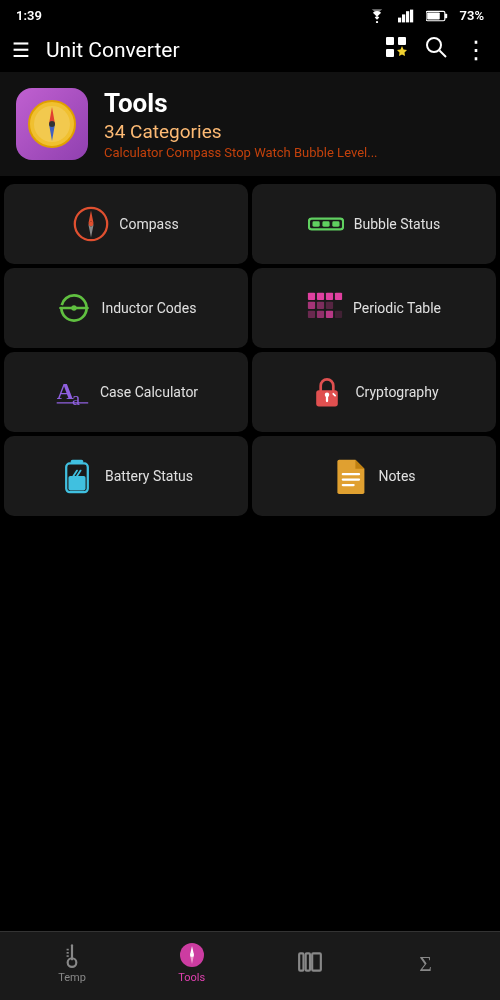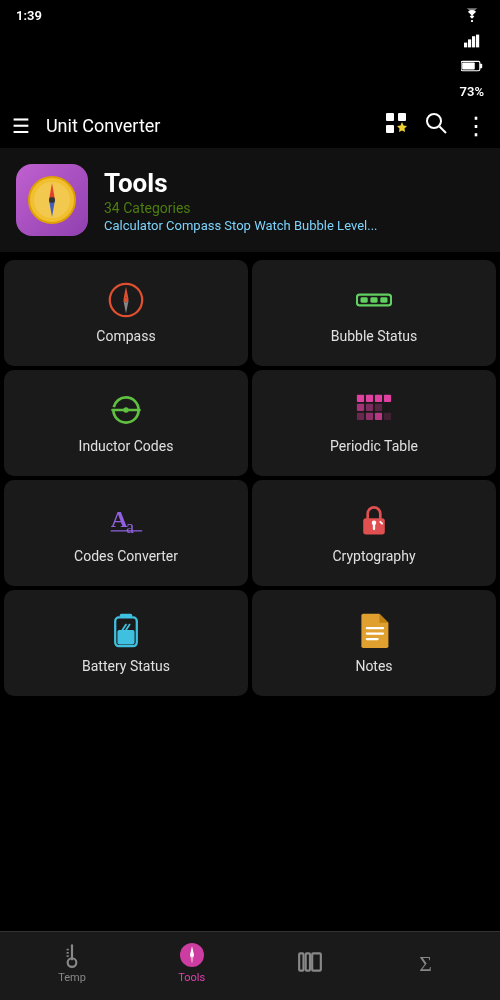--- a/index.html
+++ b/index.html
@@ -9,47 +9,46 @@
       font-family: 'Roboto', Arial, sans-serif;
       width: 500px;
       min-height: 1000px;
       overflow-x: hidden;
     }
 
     
     .status-bar {
       display: flex;
       justify-content: space-between;
-      align-items: flex-start;
+      align-items: center;
       padding: 8px 16px 4px;
       font-size: 13px;
       font-weight: 600;
     }
     .status-right {
       display: flex;
       align-items: center;
       gap: 12px;
       font-size: 13px;
-      flex-direction: column;
     }
 
     
     .top-bar {
       display: flex;
       align-items: center;
       padding: 8px 12px;
       gap: 16px;
     }
     .top-bar .menu-icon {
       font-size: 20px;
       cursor: pointer;
     }
     .top-bar .title {
       flex: 1;
-      font-size: 18px;
+      font-size: 21px;
       font-weight: 400;
       color: #fff;
     }
     .top-bar .icons {
       display: flex;
       gap: 16px;
       align-items: center;
     }
     .top-bar .icons span {
       font-size: 22px;
@@ -76,43 +75,43 @@
       justify-content: center;
       font-size: 36px;
       flex-shrink: 0;
     }
     .header-info .tools-title {
       font-size: 26px;
       font-weight: 700;
       color: #fff;
     }
     .header-info .categories {
-      font-size: 14px;
-      color: #4d7c0f;
+      font-size: 19px;
+      color: #fdba74;
       margin: 2px 0;
     }
     .header-info .subtitle {
       font-size: 13px;
-      color: #7dd3fc;
+      color: #c2410c;
     }
 
     
     .grid {
       display: grid;
       grid-template-columns: 1fr 1fr;
       gap: 4px;
       padding: 4px;
       background: #000;
     }
 
     .grid-item {
       background: #1a1a1a;
       border-radius: 10px;
       display: flex;
-      flex-direction: column;
+      flex-direction: row;
       align-items: center;
       justify-content: center;
       padding: 22px 10px;
       cursor: pointer;
       gap: 10px;
     }
     .grid-item .item-label {
       font-size: 14px;
       color: #e0e0e0;
       text-align: center;
@@ -275,21 +274,21 @@
     </svg>
     <span class="item-label">Periodic Table</span>
   </div>
 
   <div class="grid-item">
     <svg class="icon-svg" viewBox="0 0 40 40">
       <text x="3" y="28" font-size="26" fill="#9060e0" font-family="serif" font-weight="bold">A</text>
       <text x="20" y="34" font-size="20" fill="#9060e0" font-family="serif">a</text>
       <line x1="3" y1="32" x2="38" y2="32" stroke="#9060e0" stroke-width="1.5"></line>
     </svg>
-    <span class="item-label">Codes Converter</span>
+    <span class="item-label">Case Calculator</span>
   </div>
 
 
   <div class="grid-item">
     <svg class="icon-svg" viewBox="0 0 40 40">
       <rect x="8" y="18" width="24" height="18" rx="3" fill="#e05050"></rect>
       <path d="M13 18 V13 A7 7 0 0 1 27 13 V18" fill="none" stroke="#e05050" stroke-width="3" stroke-linecap="round"></path>
       <line x1="20" y1="24" x2="20" y2="30" stroke="white" stroke-width="2.5" stroke-linecap="round"></line>
       <circle cx="20" cy="23" r="2.5" fill="white"></circle>
       <line x1="27" y1="22" x2="29" y2="24" stroke="white" stroke-width="2" stroke-linecap="round"></line>

